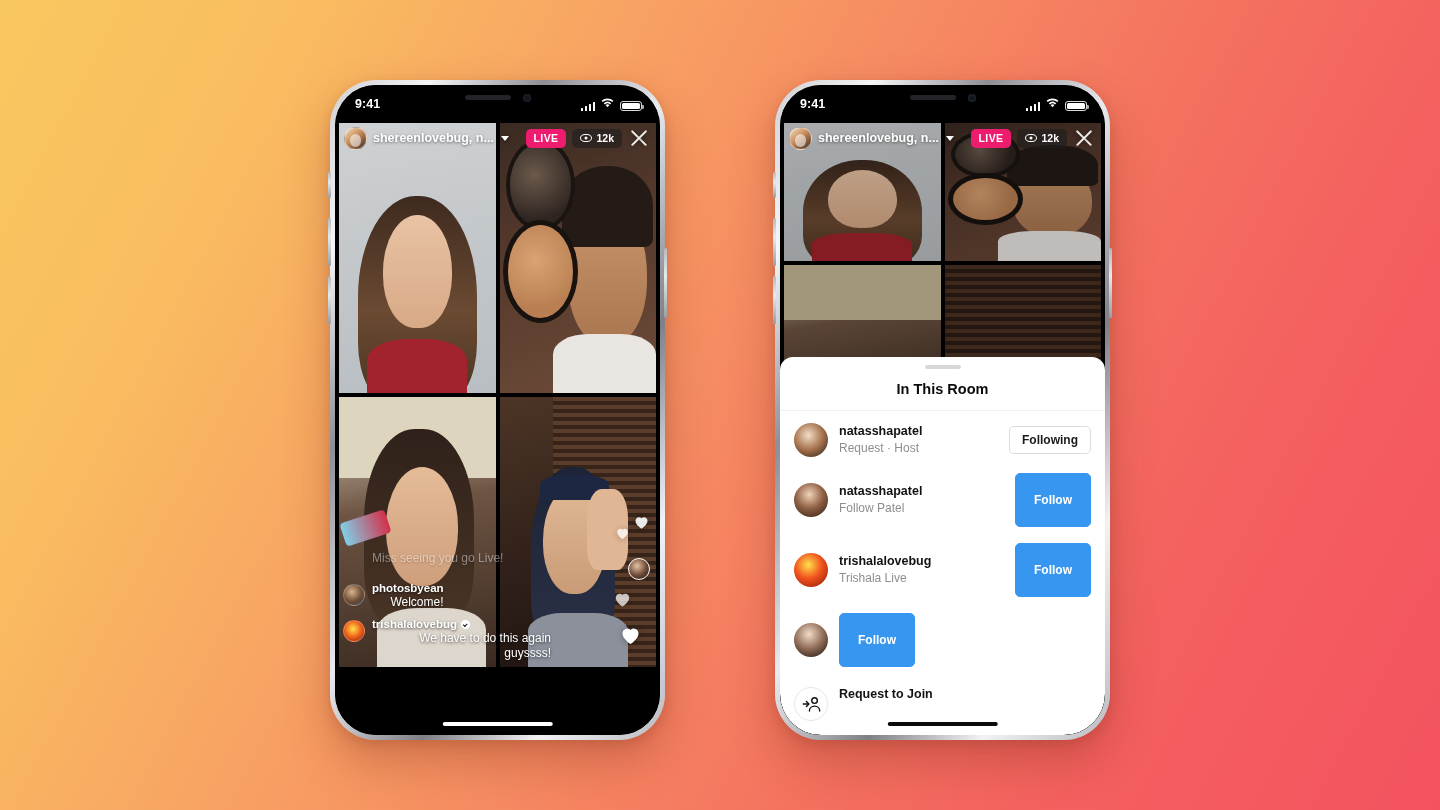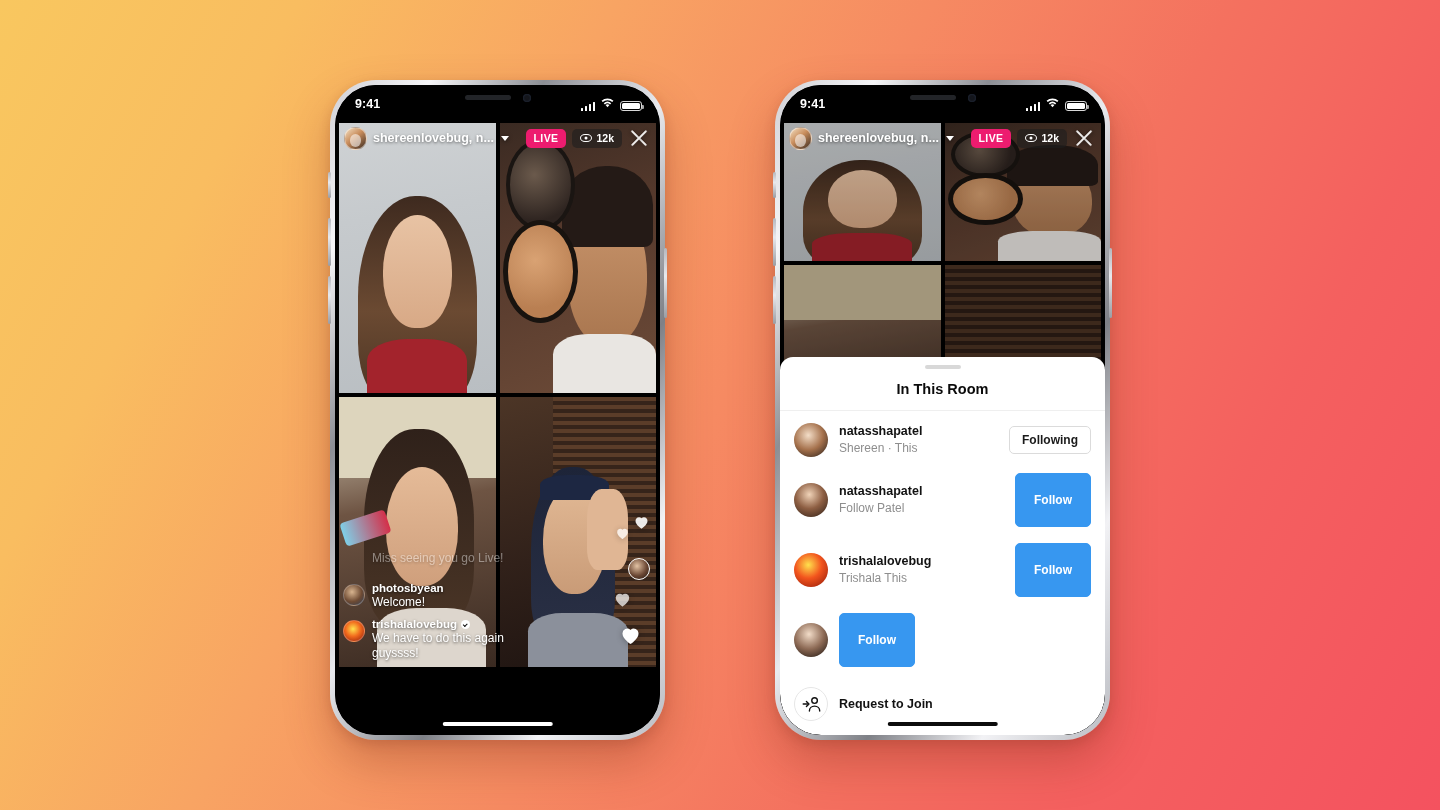--- a/index.html
+++ b/index.html
@@ -256,21 +256,21 @@
   .comments {
     position: absolute;
     left: 8px;
     bottom: 74px;
     width: 208px;
     z-index: 20;
     display: flex;
     flex-direction: column;
     gap: 8px;
   }
-  .comment { display: flex; gap: 7px; align-items: flex-start; }
+  .comment { display: flex; gap: 7px; align-items: flex-start; text-align: right; }
   .c-avatar {
     width: 22px; height: 22px; border-radius: 50%;
     flex: none; margin-top: 2px;
     border: 1px solid rgba(255,255,255,0.25);
   }
   .c-av-1 { background: radial-gradient(circle at 40% 35%, #d8b48f, #6d4a33 55%, #2b3d56); }
   .c-av-2 { background: radial-gradient(circle at 45% 40%, #ffe14d, #f26b1d 45%, #8c1608); }
   .c-body { min-width: 0; }
   .c-user {
     color: #fff;
@@ -427,21 +427,21 @@
     border: 1px solid #3797F0;
     border-radius: 5px;
     padding: 19px 18px;
     font-size: 12px;
     font-weight: bold;
     color: #fff;
     flex: none;
   }
   .request-row {
     display: flex;
-    align-items: center;
+    align-items: flex-start;
     gap: 11px;
     padding: 12px 0 8px;
   }
   .req-icon {
     width: 34px; height: 34px;
     border-radius: 50%;
     border: 1px solid #e6e6e6;
     flex: none;
     display: flex; align-items: center; justify-content: center;
   }
@@ -655,39 +655,39 @@
         <div class="sheet">
           <div class="grabber"></div>
           <div class="sheet-title">In This Room</div>
 
           <div class="room-list">
 
             <div class="room-row">
               <div class="r-avatar ra-1"></div>
               <div class="r-names">
                 <div class="r-user">natasshapatel</div>
-                <div class="r-full">Shereen · This</div>
+                <div class="r-full">Request · Host</div>
               </div>
               <div class="btn-following">Following</div>
             </div>
 
             <div class="room-row">
               <div class="r-avatar ra-2"></div>
               <div class="r-names">
                 <div class="r-user">natasshapatel</div>
                 <div class="r-full">Follow Patel</div>
               </div>
               <div class="btn-follow">Follow</div>
             </div>
 
             <div class="room-row">
               <div class="r-avatar ra-3"></div>
               <div class="r-names">
                 <div class="r-user">trishalalovebug</div>
-                <div class="r-full">Trishala This</div>
+                <div class="r-full">Trishala Live</div>
               </div>
               <div class="btn-follow">Follow</div>
             </div>
 
             <div class="room-row">
               <div class="r-avatar ra-4"></div>
               <div class="btn-follow">Follow</div>
             </div>
 
             <div class="request-row">

